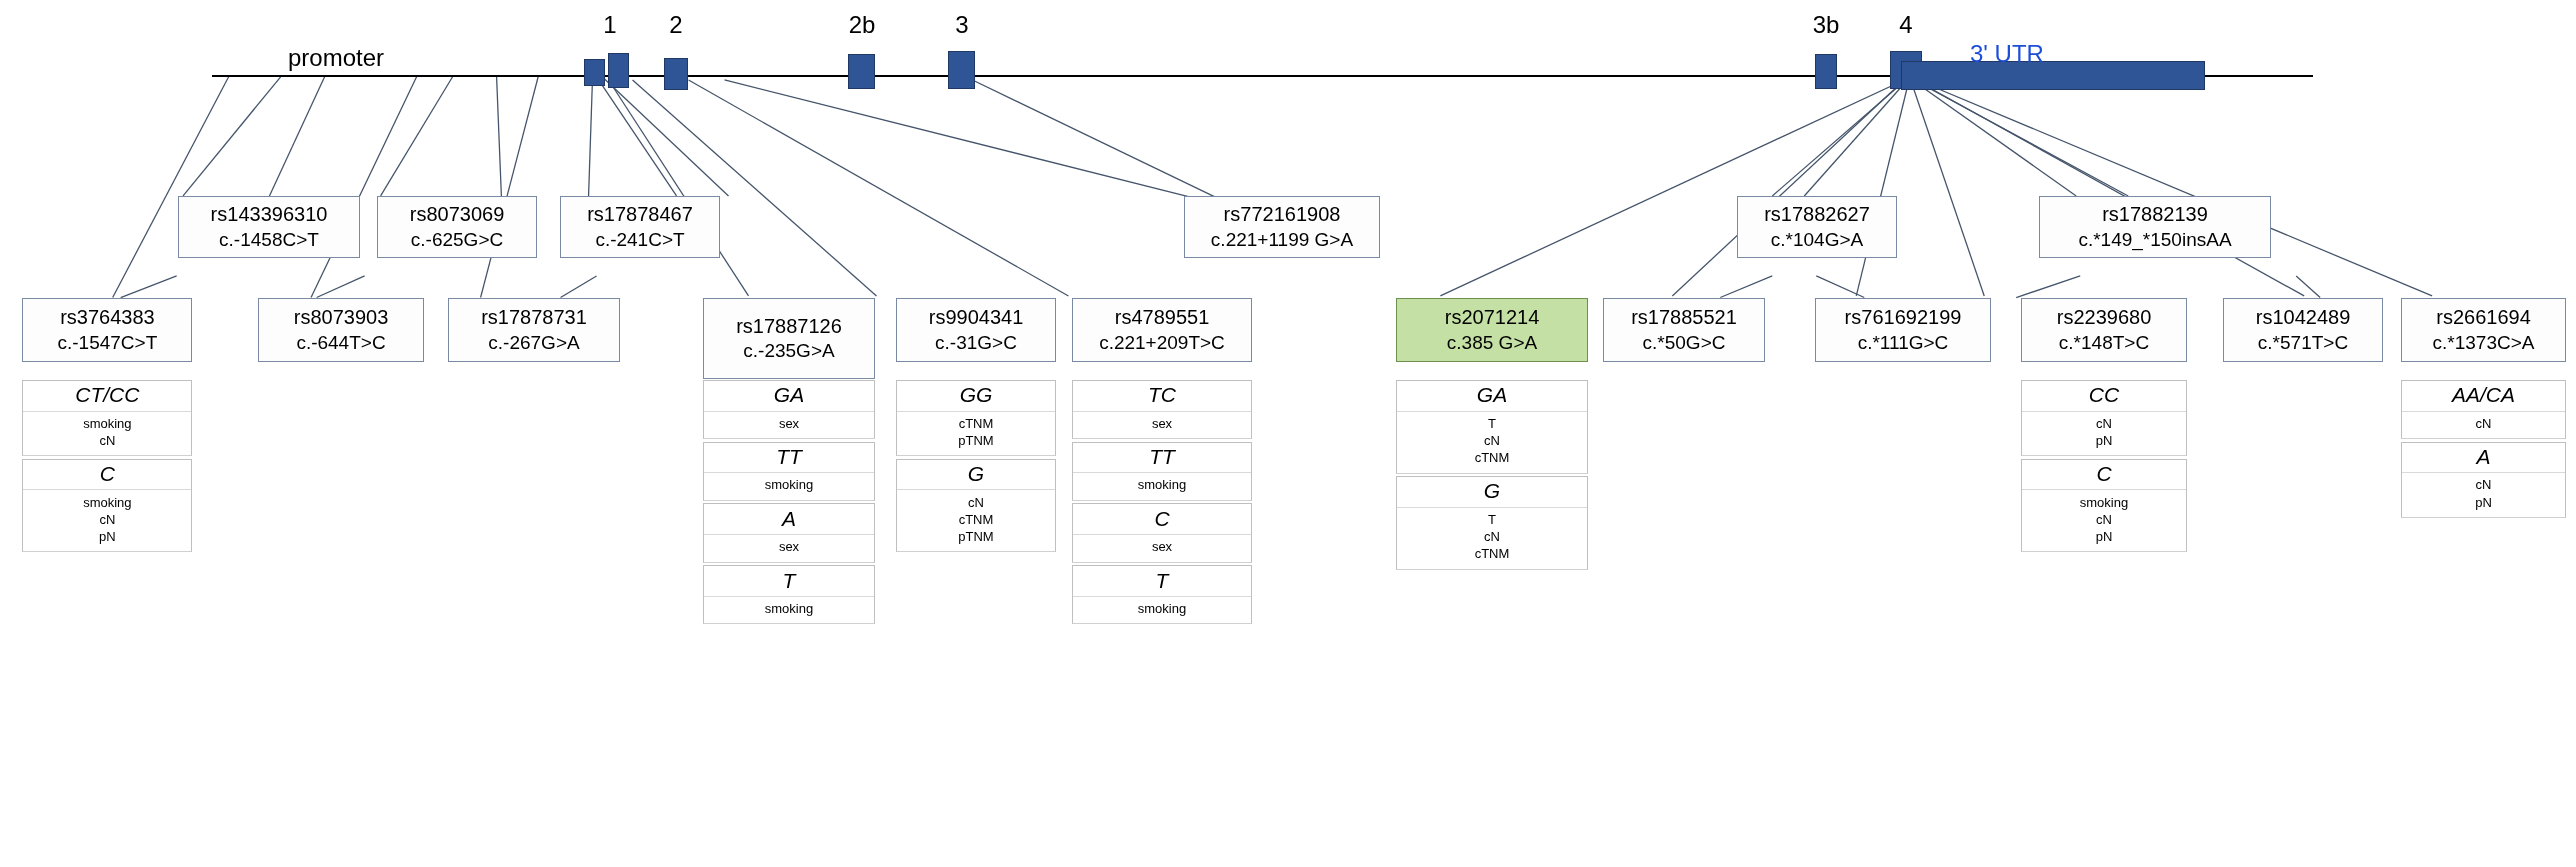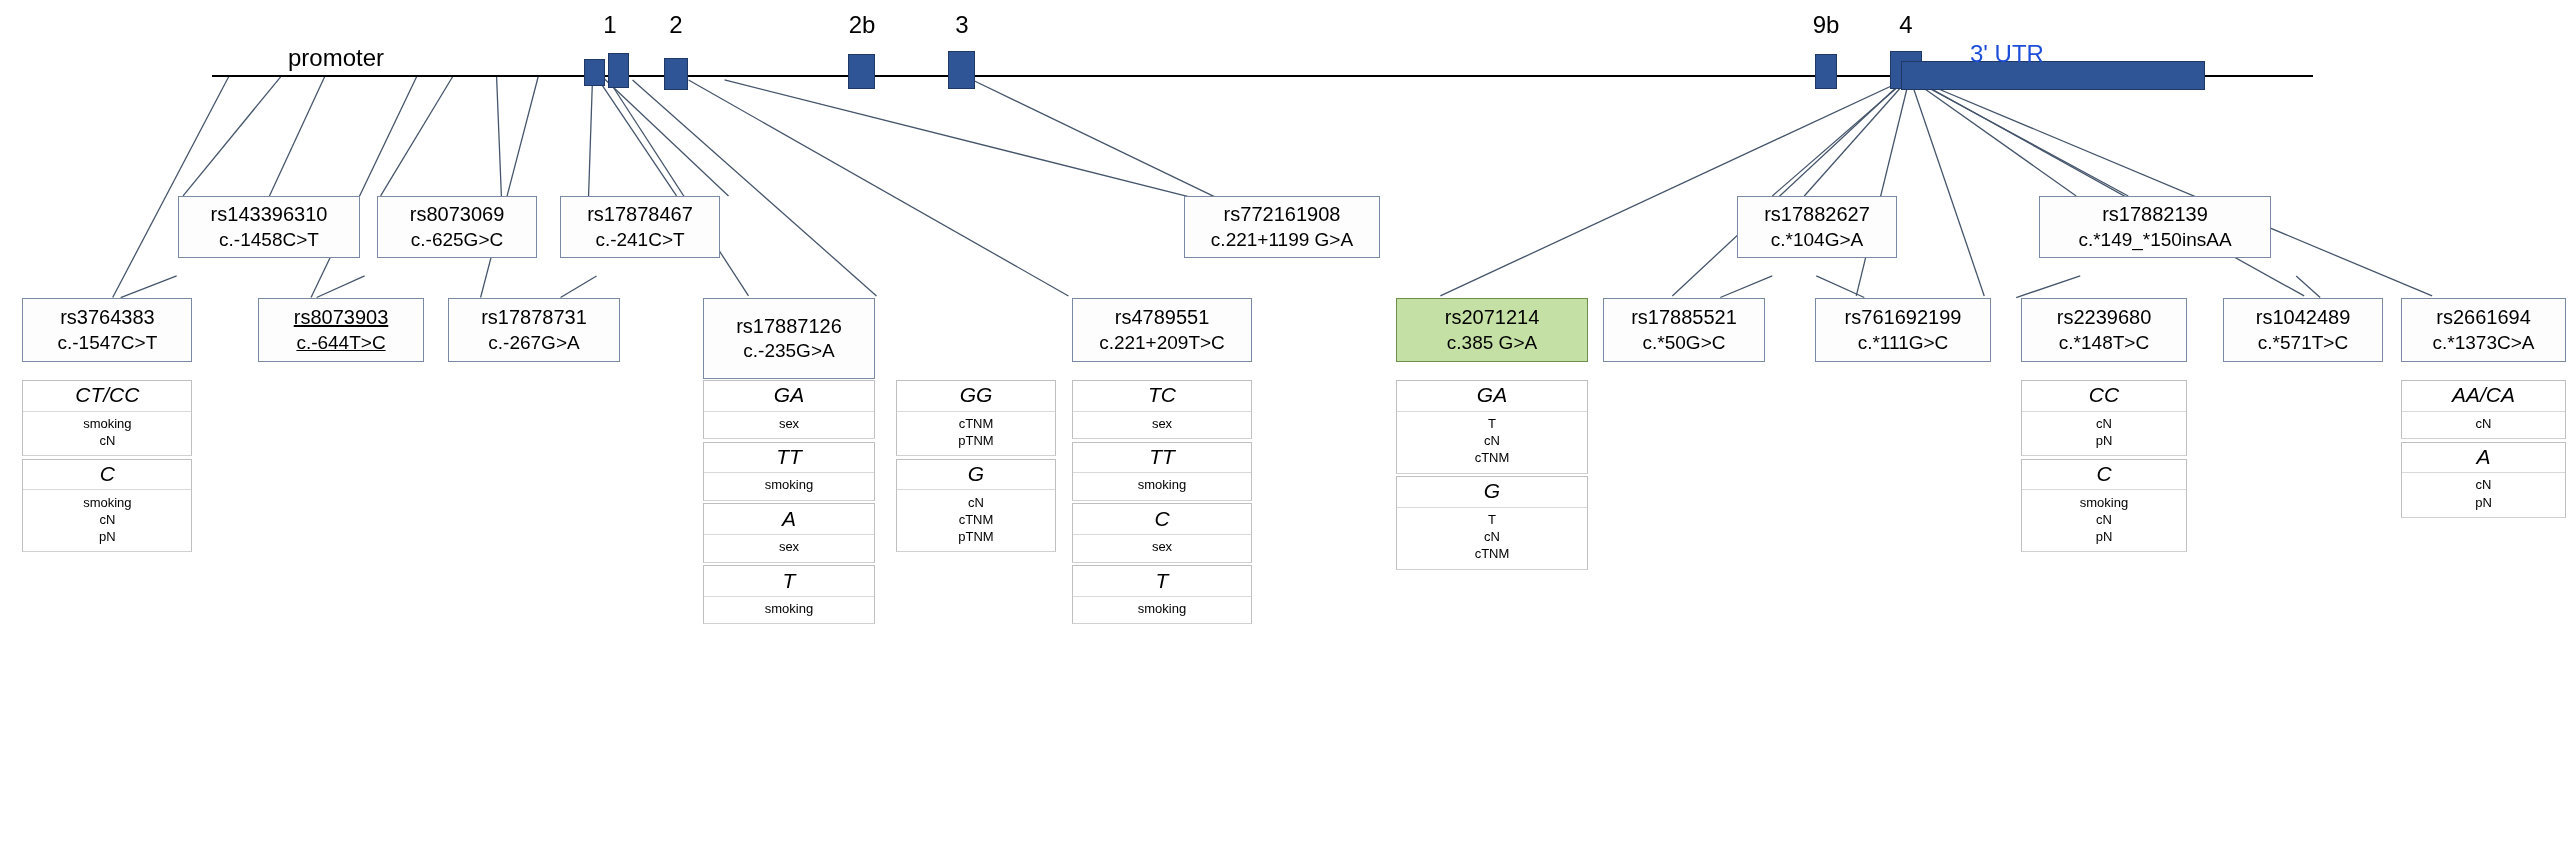--- a/index.html
+++ b/index.html
@@ -91,21 +91,21 @@
   <div class="exon" style="left:848px;top:54px;width:27px;height:35px;"></div>
   <div class="exon" style="left:948px;top:51px;width:27px;height:38px;"></div>
   <div class="exon" style="left:1815px;top:54px;width:22.4px;height:35px;"></div>
   <div class="exon" style="left:1890px;top:51px;width:32px;height:38px;"></div>
   <div id="utr-bar"></div>
 
   <div class="exon-label" style="left:594px;top:11.2px;width:32px;">1</div>
   <div class="exon-label" style="left:660px;top:11.2px;width:32px;">2</div>
   <div class="exon-label" style="left:838px;top:11.2px;width:48px;">2b</div>
   <div class="exon-label" style="left:946px;top:11.2px;width:32px;">3</div>
-  <div class="exon-label" style="left:1802px;top:11.2px;width:48px;">9b</div>
+  <div class="exon-label" style="left:1802px;top:11.2px;width:48px;">3b</div>
   <div class="exon-label" style="left:1890px;top:11.2px;width:32px;">4</div>
 
   <div id="utr-label">3' UTR</div>
 
   <div class="snp-box" style="left:178px;top:196px;width:182px;height:62px;">
     <div class="snp-id">rs143396310</div>
     <div class="snp-c">c.-1458C&gt;T</div>
   </div>
 
   <div class="snp-box" style="left:377px;top:196px;width:160px;height:62px;">
@@ -131,35 +131,39 @@
   <div class="snp-box" style="left:2039px;top:196px;width:232px;height:62px;">
     <div class="snp-id">rs17882139</div>
     <div class="snp-c">c.*149_*150insAA</div>
   </div>
 
   <div class="snp-box" style="left:22.4px;top:298px;width:170px;height:64px;">
     <div class="snp-id">rs3764383</div>
     <div class="snp-c">c.-1547C&gt;T</div>
   </div>
 
-  <div class="snp-box" style="left:258px;top:298px;width:166px;height:64px;text-decoration:underline;">
+  <div class="snp-box" style="left:258px;top:298px;width:166px;height:64px;">
     <div class="snp-id">rs8073903</div>
     <div class="snp-c">c.-644T&gt;C</div>
   </div>
 
   <div class="snp-box" style="left:448px;top:298px;width:172px;height:64px;">
     <div class="snp-id">rs17878731</div>
     <div class="snp-c">c.-267G&gt;A</div>
   </div>
 
   <div class="snp-box" style="left:703px;top:298px;width:172px;height:81px;">
     <div class="snp-id">rs17887126</div>
     <div class="snp-c">c.-235G&gt;A</div>
   </div>
 
+  <div class="snp-box" style="left:896px;top:298px;width:160px;height:64px;">
+    <div class="snp-id">rs9904341</div>
+    <div class="snp-c">c.-31G&gt;C</div>
+  </div>
 
   <div class="snp-box" style="left:1072px;top:298px;width:180px;height:64px;">
     <div class="snp-id">rs4789551</div>
     <div class="snp-c">c.221+209T&gt;C</div>
   </div>
 
   <div class="snp-box highlight" style="left:1396px;top:298px;width:192px;height:64px;">
     <div class="snp-id">rs2071214</div>
     <div class="snp-c">c.385 G&gt;A</div>
   </div>

